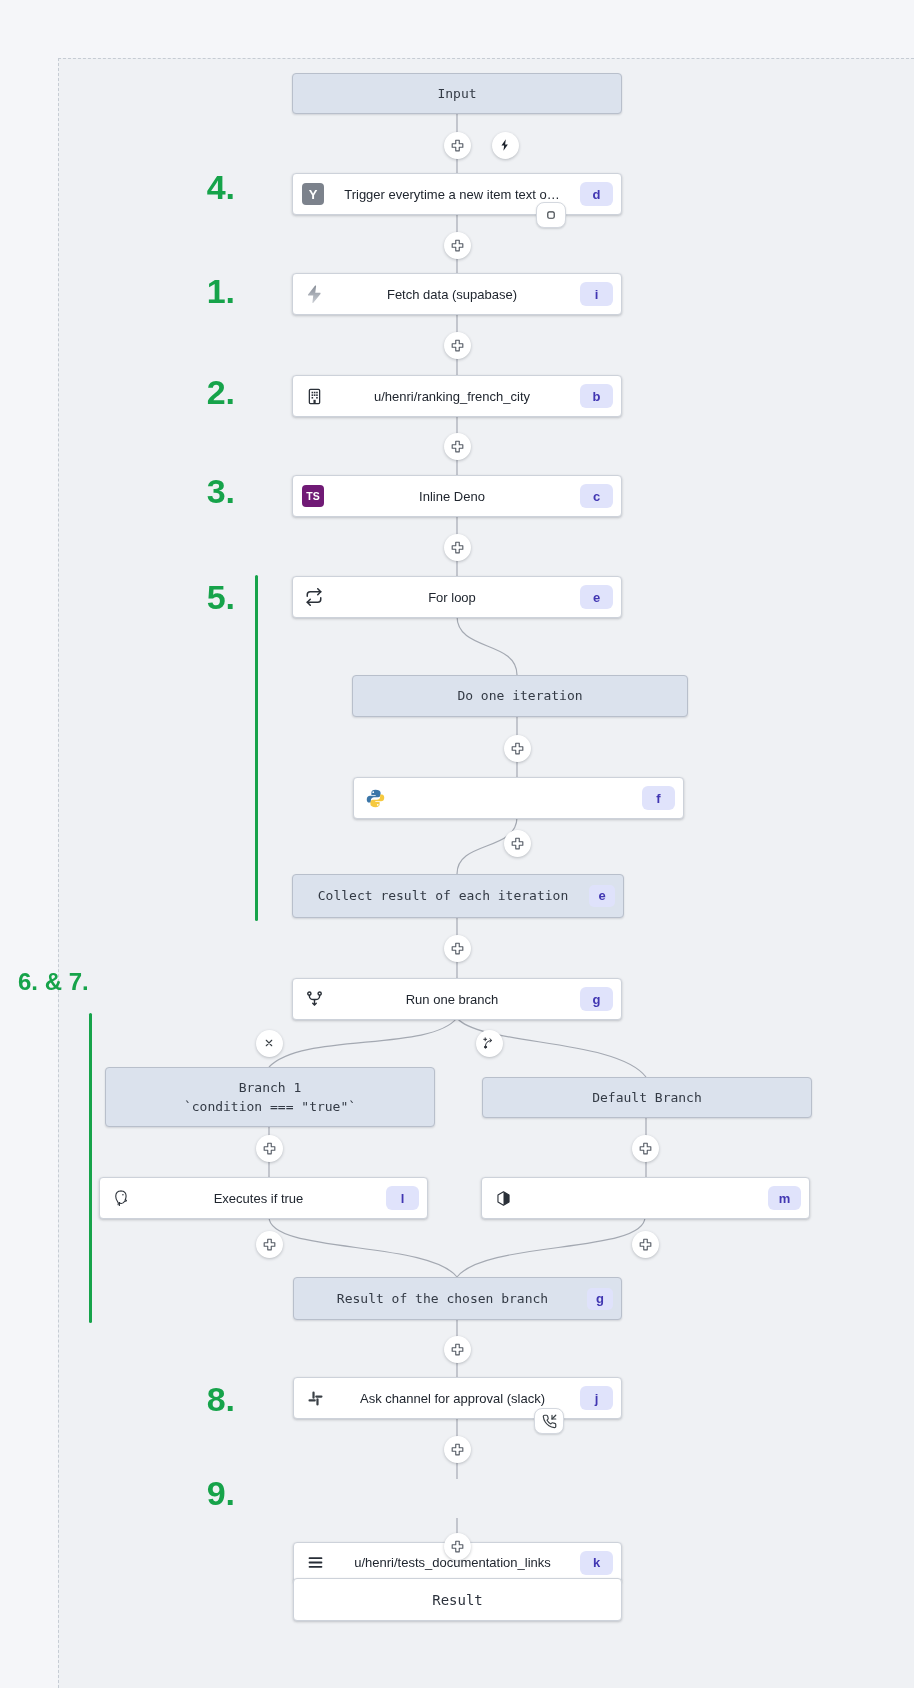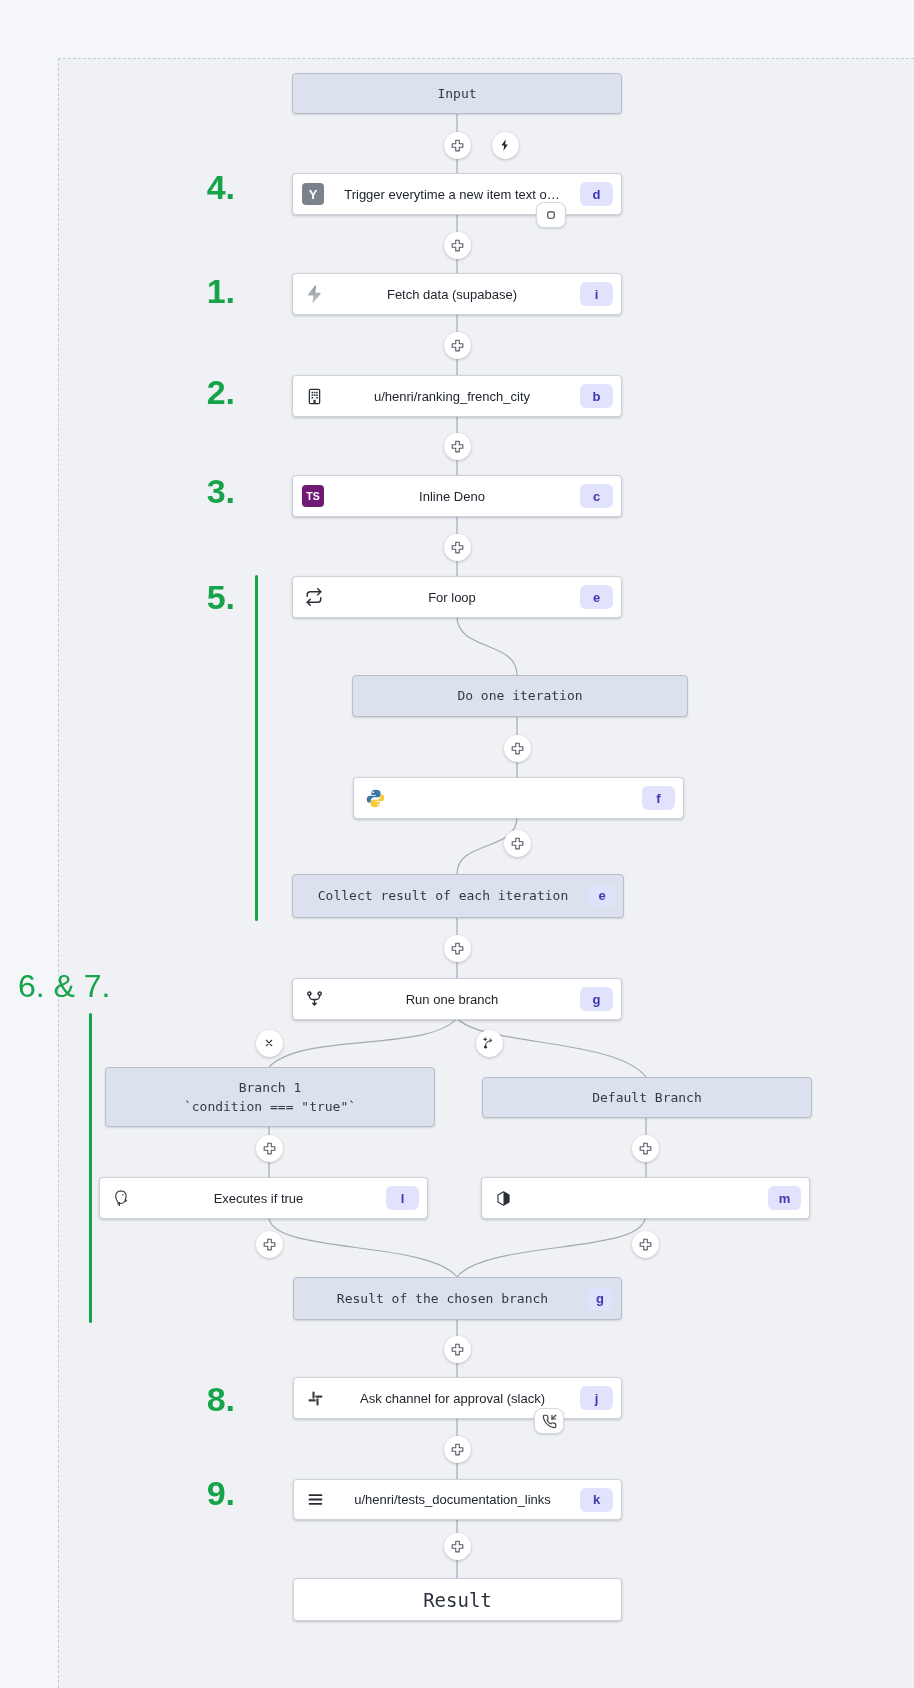--- a/index.html
+++ b/index.html
@@ -16,28 +16,28 @@
          display:flex;align-items:center;justify-content:center;}
   .nbadge{position:absolute;right:8px;top:50%;transform:translateY(-50%);min-width:33px;height:24px;
           background:#e0e3fb;color:#4136b2;font-weight:bold;font-size:13px;border-radius:6px;
           display:flex;align-items:center;justify-content:center;}
   .vnode{position:absolute;z-index:3;background:#dbe2ed;border:1px solid #b8bfcb;border-radius:4px;
          box-shadow:0 1px 2px rgba(20,28,40,.14);display:flex;flex-direction:column;align-items:center;justify-content:center;
          font-family:"DejaVu Sans Mono",monospace;font-size:13px;color:#333a45;line-height:1.5;}
   .vbadge{position:absolute;right:8px;top:50%;transform:translateY(-50%);min-width:26px;height:22px;
           background:#dfe2fb;color:#4136b2;font-weight:bold;font-size:13px;border-radius:5px;
           font-family:"Liberation Sans",sans-serif;display:flex;align-items:center;justify-content:center;}
-  .monocenter{font-family:"DejaVu Sans Mono",monospace;font-size:19px;color:#2c323c;
+  .monocenter{font-family:"DejaVu Sans Mono",monospace;font-size:14px;color:#2c323c;
           position:absolute;left:0;right:0;top:0;bottom:0;display:flex;align-items:center;justify-content:center;}
   .plus,.circlebtn{position:absolute;z-index:4;width:27px;height:27px;border-radius:50%;background:#ffffff;border:none;padding:0;
         box-shadow:0 1px 3px rgba(20,28,40,.25);display:flex;align-items:center;justify-content:center;cursor:pointer;}
   .subbtn{position:absolute;z-index:5;width:30px;height:26px;border-radius:8px;background:#fff;border:1px solid #d4d8df;
         box-shadow:0 1px 2px rgba(20,28,40,.16);display:flex;align-items:center;justify-content:center;padding:0;cursor:pointer;}
   .gnum{position:absolute;z-index:2;font-weight:800;font-size:34px;color:#16a34a;width:105px;text-align:right;}
-  .gnum-wide{position:absolute;z-index:2;font-weight:400;font-size:32px;color:#16a34a;}
+  .gnum-wide{position:absolute;z-index:2;font-weight:700;font-size:24px;color:#16a34a;}
   .gline{position:absolute;z-index:2;width:3px;background:#16a34a;border-radius:2px;}
   .sqicon{width:22px;height:22px;border-radius:4px;background:#7c828c;color:#fff;font-weight:bold;font-size:13px;
           display:flex;align-items:center;justify-content:center;}
   .tsicon{width:22px;height:22px;border-radius:4px;background:#701a75;color:#fff;font-weight:bold;font-size:10.5px;
           display:flex;align-items:center;justify-content:center;}
 </style>
 </head>
 <body>
 
 <div id="stage">
@@ -245,21 +245,21 @@
     <span class="nbadge">j</span>
   </div>
   <button class="subbtn" style="left:534px;top:1408px">
     <svg width="15" height="15" viewBox="0 0 24 24" fill="none" stroke="#3a4046" stroke-width="1.9" stroke-linecap="round" stroke-linejoin="round">
         <polyline points="16 2 16 8 22 8"></polyline>
         <line x1="22" y1="2" x2="16" y2="8"></line>
         <path d="M22 16.9v3a2 2 0 0 1-2.2 2 19.8 19.8 0 0 1-8.6-3.1 19.5 19.5 0 0 1-6-6A19.8 19.8 0 0 1 2.1 4.2 2 2 0 0 1 4.1 2h3a2 2 0 0 1 2 1.7c.1 1 .4 1.9.7 2.8a2 2 0 0 1-.5 2.1L8.1 9.9a16 16 0 0 0 6 6l1.3-1.3a2 2 0 0 1 2.1-.4c.9.3 1.8.6 2.8.7a2 2 0 0 1 1.7 2z"></path>
       </svg>
   </button>
 
-  <div class="node" style="left:293px;top:1479px;width:327px;height:39px">
+  <div class="node" style="left:293px;top:1542px;width:327px;height:39px">
     <span class="nicon">
       <svg width="19" height="19" viewBox="0 0 24 24" fill="none" stroke="#272d36" stroke-width="2.4" stroke-linecap="round">
           <path d="M4.5 6.5h15M4.5 12h15M4.5 17.5h15"></path>
         </svg>
     </span>
     <span class="nlabel">u/henri/tests_documentation_links</span>
     <span class="nbadge">k</span>
   </div>
 
   <div class="node" style="left:293px;top:1578px;width:327px;height:41px">

